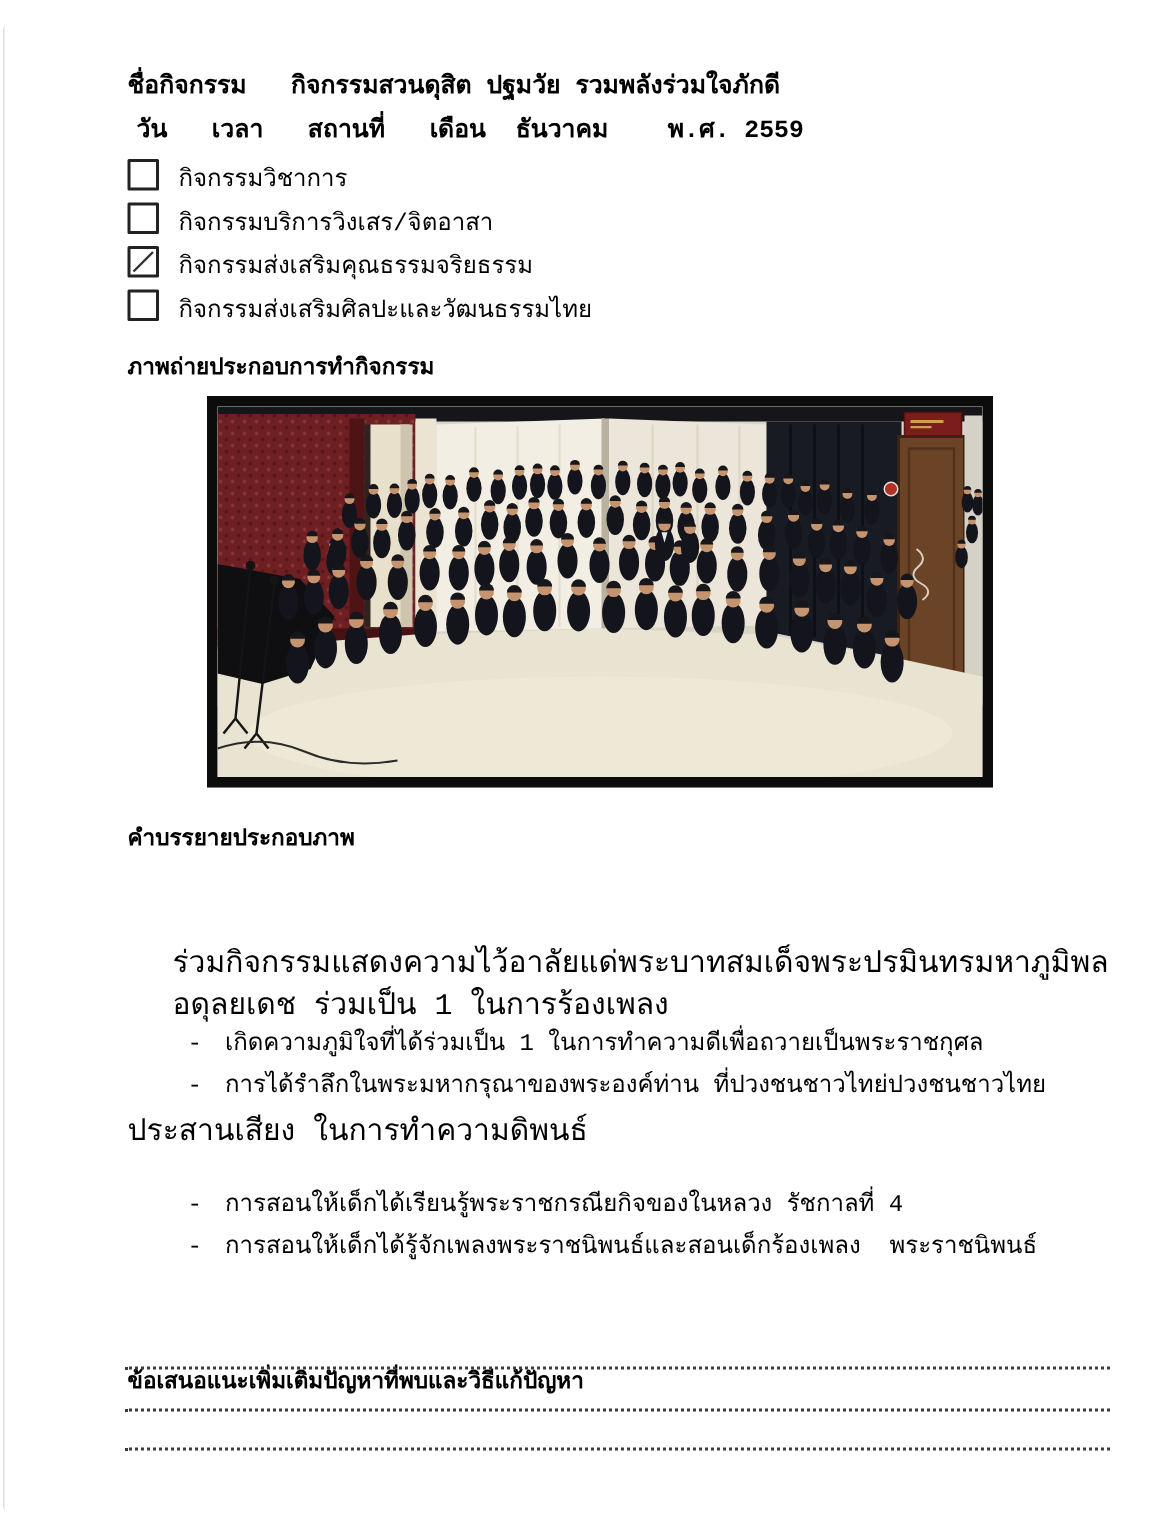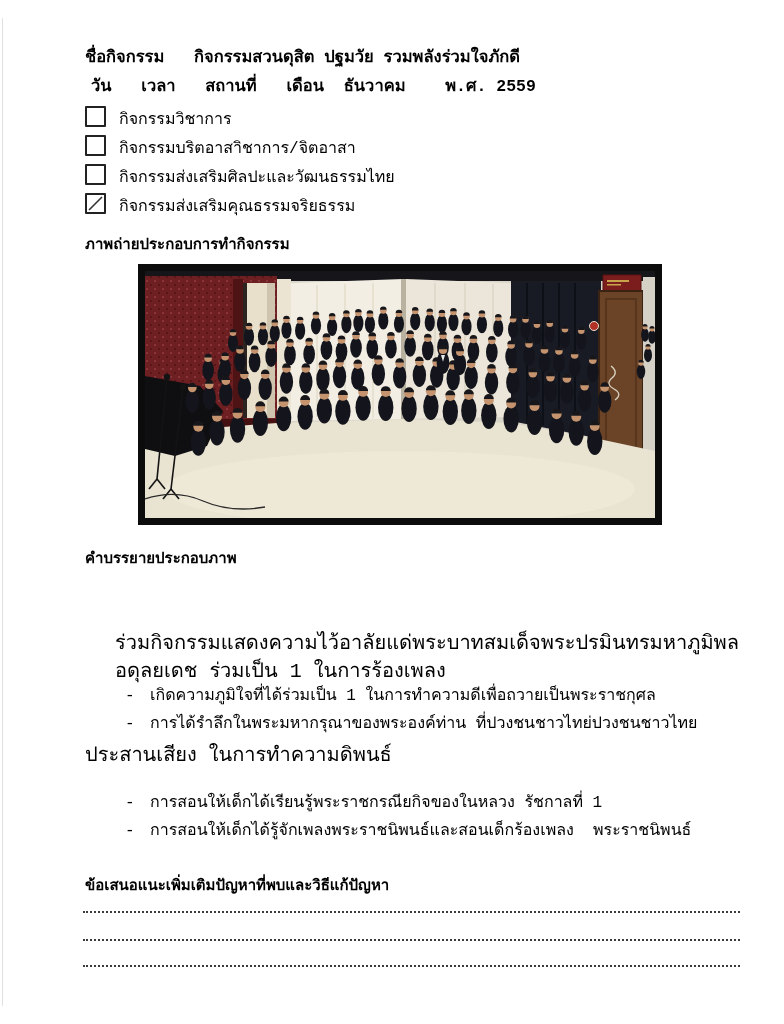--- a/index.html
+++ b/index.html
@@ -53,33 +53,33 @@
   <div class="abs bold-line" style="left:85px;top:46px;">ชื่อกิจกรรม   กิจกรรมสวนดุสิต ปฐมวัย รวมพลังร่วมใจภักดี</div>
   <div class="abs bold-line" style="left:91px;top:75px;">วัน   เวลา   สถานที่   เดือน  ธันวาคม    พ.ศ. 2559</div>
 
   <div class="abs checkbox-group">
     <div class="cbrow">
       <span class="cbbox"></span>
       <span class="cblabel">กิจกรรมวิชาการ</span>
     </div>
     <div class="cbrow">
       <span class="cbbox"></span>
-      <span class="cblabel">กิจกรรมบริตอาสาิชาการ/จิตอาสา</span>
-    </div>
-    <div class="cbrow">
-      <span class="cbbox"></span>
-      <span class="cblabel">กิจกรรมส่งเสริมศิลปะและวัฒนธรรมไทย</span>
+      <span class="cblabel">กิจกรรมบริการวิงเสร/จิตอาสา</span>
     </div>
     <div class="cbrow checked">
       <span class="cbbox">
           <svg width="17" height="17">
             <line x1="2" y1="15" x2="15" y2="2" stroke="#333" stroke-width="1.6"></line>
           </svg>
         </span>
       <span class="cblabel">กิจกรรมส่งเสริมคุณธรรมจริยธรรม</span>
+    </div>
+    <div class="cbrow">
+      <span class="cbbox"></span>
+      <span class="cblabel">กิจกรรมส่งเสริมศิลปะและวัฒนธรรมไทย</span>
     </div>
   </div>
 
   <div class="abs heading" style="left:85px;top:235px;">ภาพถ่ายประกอบการทำกิจกรรม</div>
 
   <div class="abs photo">
     <svg id="photo-svg" width="510" height="247" viewBox="0 0 510 247">
       <defs>
         <pattern id="redpat" width="8" height="8" patternUnits="userSpaceOnUse">
           <rect width="8" height="8" fill="#6d1f22"></rect>
@@ -464,25 +464,25 @@
     </div>
     <div class="bullet">
       <span class="dash">-</span>
       <span class="btxt">การได้รำลึกในพระมหากรุณาของพระองค์ท่าน ที่ปวงชนชาวไทย่ปวงชนชาวไทย</span>
     </div>
   </div>
 
   <div class="abs bullets" style="top:789px;">
     <div class="bullet">
       <span class="dash">-</span>
-      <span class="btxt">การสอนให้เด็กได้เรียนรู้พระราชกรณียกิจของในหลวง รัชกาลที่ 1</span>
+      <span class="btxt">การสอนให้เด็กได้เรียนรู้พระราชกรณียกิจของในหลวง รัชกาลที่ 4</span>
     </div>
     <div class="bullet">
       <span class="dash">-</span>
       <span class="btxt">การสอนให้เด็กได้รู้จักเพลงพระราชนิพนธ์และสอนเด็กร้องเพลง  พระราชนิพนธ์</span>
     </div>
   </div>
 
-  <div class="abs heading" style="left:85px;top:876px;">ข้อเสนอแนะเพิ่มเติมปัญหาที่พบและวิธีแก้ปัญหา</div>
+  <div class="abs heading" style="left:85px;top:911px;">ข้อเสนอแนะเพิ่มเติมปัญหาที่พบและวิธีแก้ปัญหา</div>
   <div class="dotline" style="top:911px;"></div>
   <div class="dotline" style="top:939px;"></div>
   <div class="dotline" style="top:965px;"></div>
 </div>
 
 </body></html>

